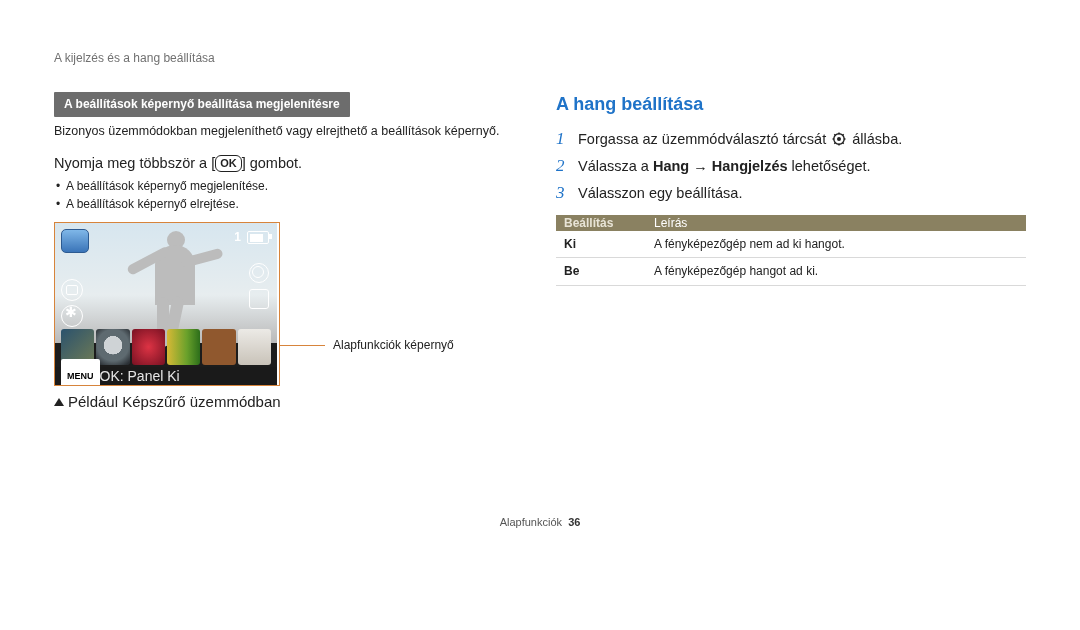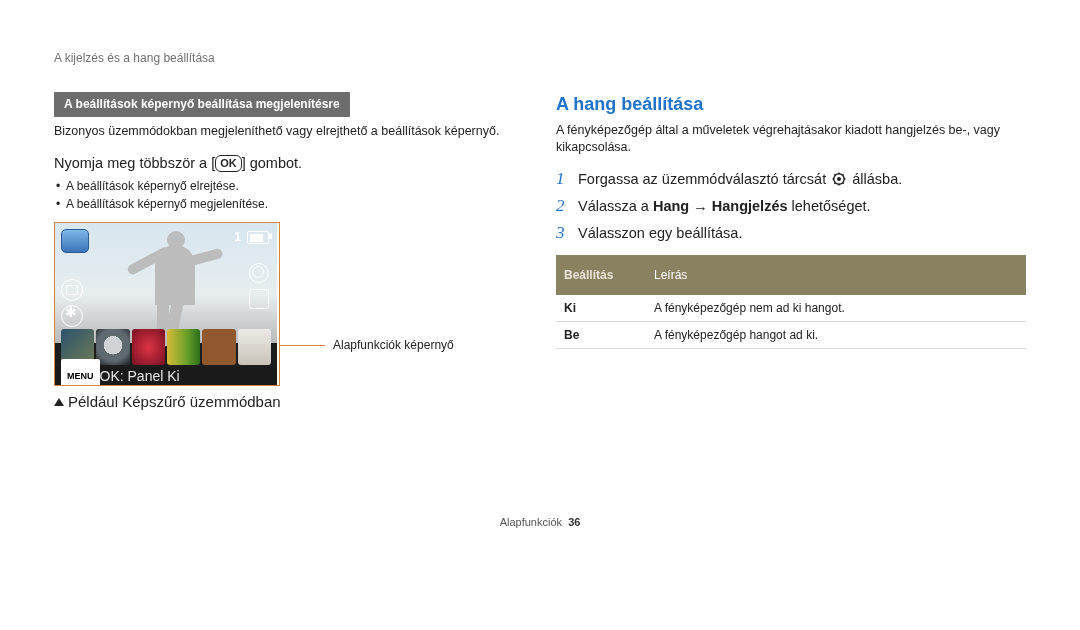--- a/index.html
+++ b/index.html
@@ -54,42 +54,42 @@
   .tri{display:inline-block;width:0;height:0;border-left:5px solid transparent;border-right:5px solid transparent;border-bottom:8px solid #222;vertical-align:1px;margin-right:4px}
   .caption{font-size:15px;margin-top:6px}
   .h2{font-size:18px;color:#1f73c8;font-weight:600}
   .steps{margin-top:12px}
   .step{display:flex;margin:4px 0}
   .step .n{font-style:italic;color:#1f73c8;font-size:17px;font-family:Georgia,serif;width:22px}
   .step .t{font-size:14.5px;color:#222;padding-top:2px}
   .gearico{display:inline-block;width:14px;height:14px;vertical-align:-2px;margin:0 2px}
   .gearico svg{display:block}
   table.opt{border-collapse:collapse;width:100%;margin-top:10px;font-size:12px}
-  table.opt th{background:#8a8161;color:#fff;text-align:left;font-weight:normal;padding:12px 8px}
+  table.opt th{background:#8a8161;color:#fff;text-align:left;font-weight:normal;padding:0 8px}
   table.opt th:first-child{width:74px;font-weight:bold;color:#e8e4d6}
   table.opt td{padding:5px 8px;border-bottom:1px solid #d9d9d9}
   table.opt td:first-child{font-weight:bold}
   .footer{position:absolute;left:0;right:0;bottom:18px;text-align:center;font-size:11px;color:#555}
   .footer b{font-weight:bold;color:#333}
 </style>
 </head>
 <body>
 <div class="page">
 
 <div class="hdr">A kijelzés és a hang beállítása</div>
 
 <div class="col-l">
   <span class="pill">A beállítások képernyő beállítása megjelenítésre</span>
   <div class="body">Bizonyos üzemmódokban megjeleníthető vagy elrejthető a beállítások képernyő.</div>
   <div class="sub">
     <span>Nyomja meg többször a [</span><span class="okbox">OK</span><span>] gombot.</span>
   </div>
   <ul class="dot">
+    <li>A beállítások képernyő megjelenítése.</li>
     <li>A beállítások képernyő elrejtése.</li>
-    <li>A beállítások képernyő megjelenítése.</li>
   </ul>
 
   <div class="shot-wrap">
     <div class="shot">
       <div class="sky"></div>
       <div class="sil">
             <div class="head"></div>
             <div class="body2"></div>
             <div class="arm"></div>
             <div class="arm2"></div>
@@ -119,21 +119,20 @@
       </div>
     </div>
     <div class="lead"></div>
     <div class="leadlbl">Alapfunkciók képernyő</div>
   </div>
   <div class="caption"><span class="tri"></span><span>Például Képszűrő üzemmódban</span></div>
 </div>
 
 <div class="col-r">
   <div class="h2">A hang beállítása</div>
-  <div class="body">A fényképezőgép által a műveletek végrehajtásakor kiadott hangjelzés be-, vagy kikapcsolása.</div>
   <div class="steps">
     <div class="step">
       <div class="n">1</div>
       <div class="t">
         <span>Forgassa az üzemmódválasztó tárcsát </span><span class="gearico"><svg viewBox="0 0 14 14">
                 <circle cx="7" cy="7" r="5.2" fill="none" stroke="#222" stroke-width="1.4"></circle>
                 <circle cx="7" cy="7" r="2" fill="#222"></circle>
                 <g stroke="#222" stroke-width="1.4">
                   <line x1="7" y1="0.5" x2="7" y2="2.2"></line>
                   <line x1="7" y1="11.8" x2="7" y2="13.5"></line>

